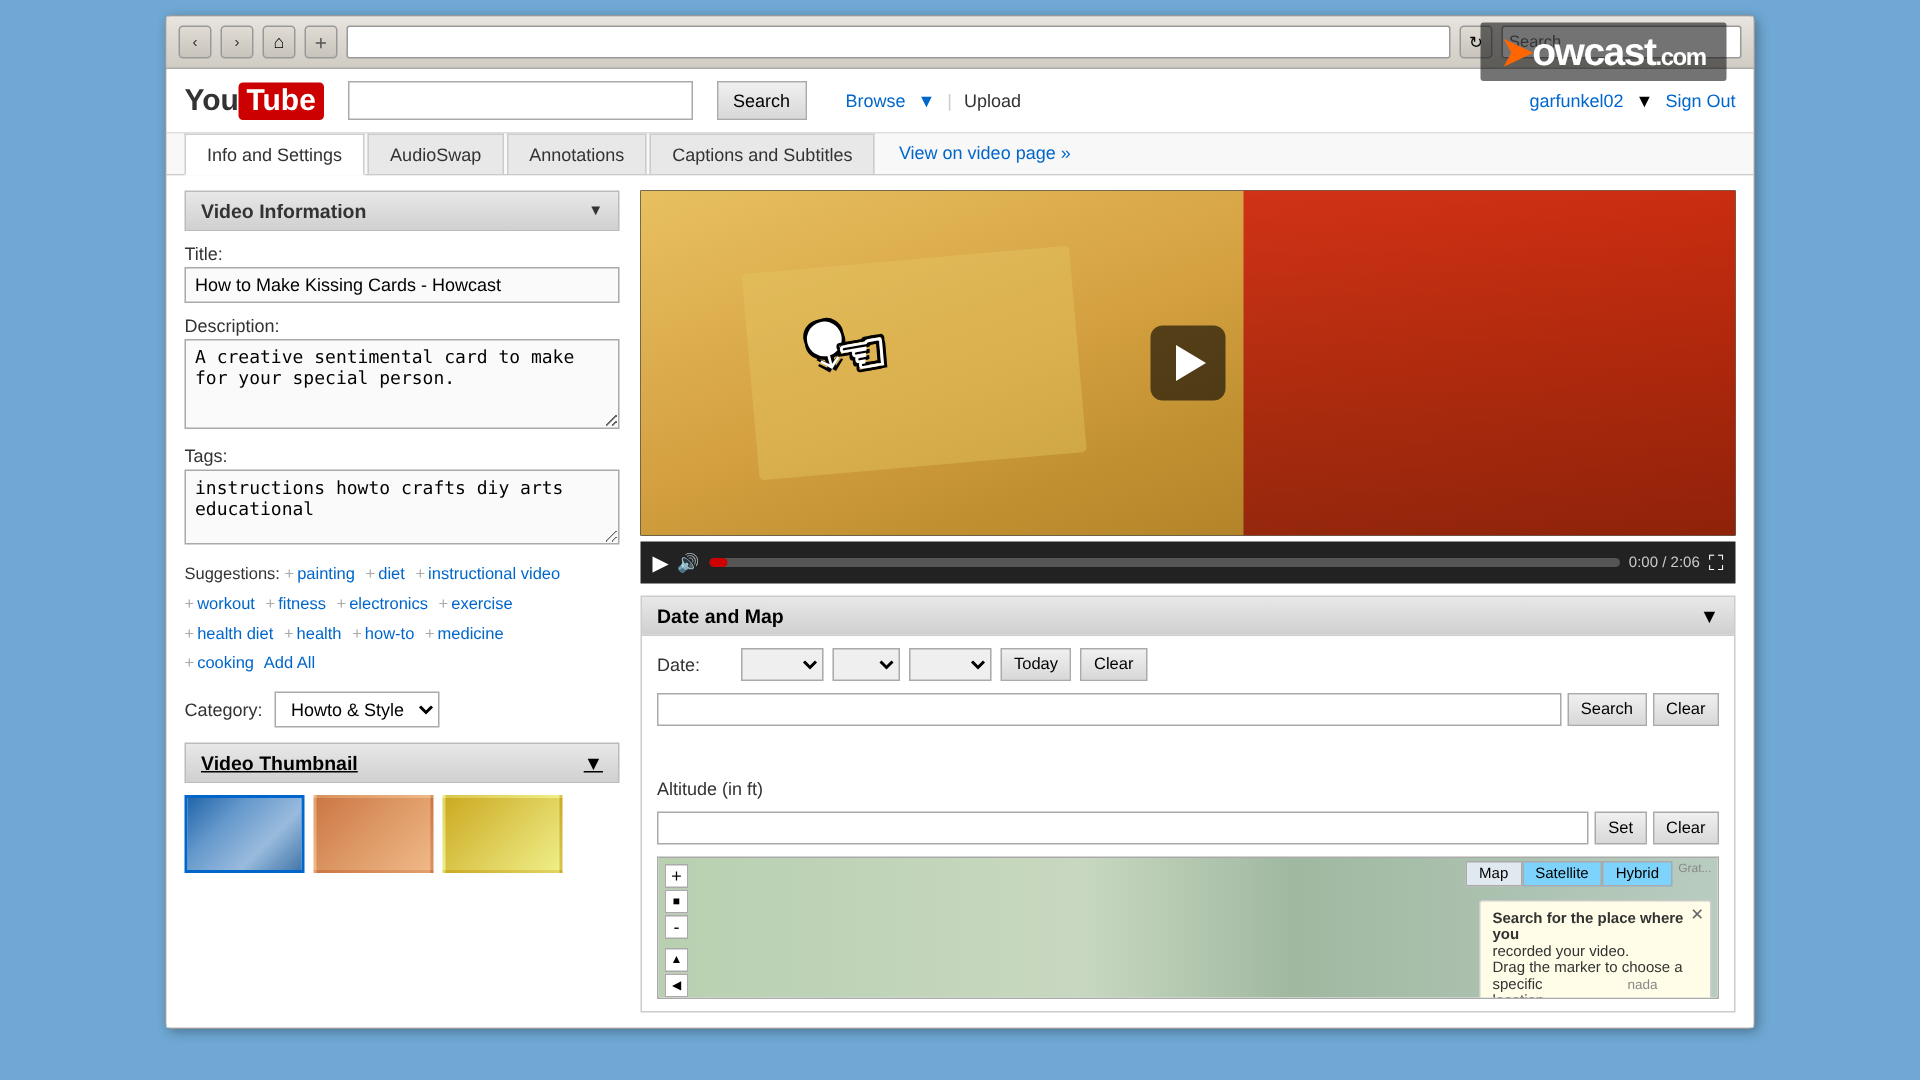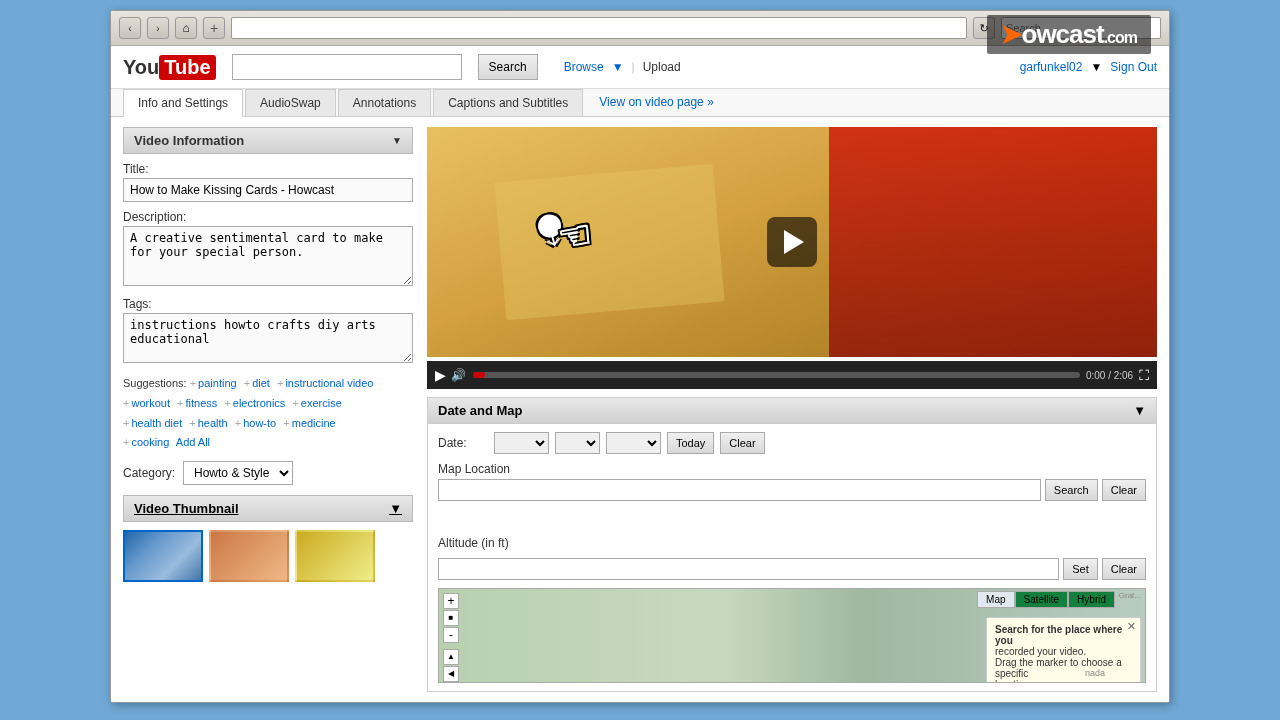--- a/index.html
+++ b/index.html
@@ -473,21 +473,21 @@
       position: absolute;
       top: 2px;
       right: 30px;
       display: flex;
       gap: 0;
     }
     .map-tab {
       padding: 2px 8px;
       border: 1px solid #aaa;
       font-size: 10px;
-      background: #15803d;
+      background: #7dd3fc;
       cursor: pointer;
     }
     .map-tab.active { background: #e0e8f0; }
     .map-zoom-controls {
       position: absolute;
       left: 4px;
       top: 4px;
     }
     .map-zoom-btn {
       display: block;
@@ -702,21 +702,20 @@
           <div class="date-row">
             <span class="date-label">Date:</span>
             <select class="date-select" style="width:55px;"></select>
             <select class="date-select" style="width:45px;"></select>
             <select class="date-select" style="width:55px;"></select>
             <button class="date-btn">Today</button>
             <button class="date-btn">Clear</button>
           </div>
 
           <div class="map-location-row">
-            <div class="map-loc-label">Map Location</div>
             <div class="map-loc-input-row">
               <input class="map-input" type="text" style="">
               <button class="map-btn">Search</button>
               <button class="map-btn">Clear</button>
             </div>
           </div>
 
           <div class="altitude-row">
             <span class="alt-label">Altitude (in ft)</span>
           </div>

